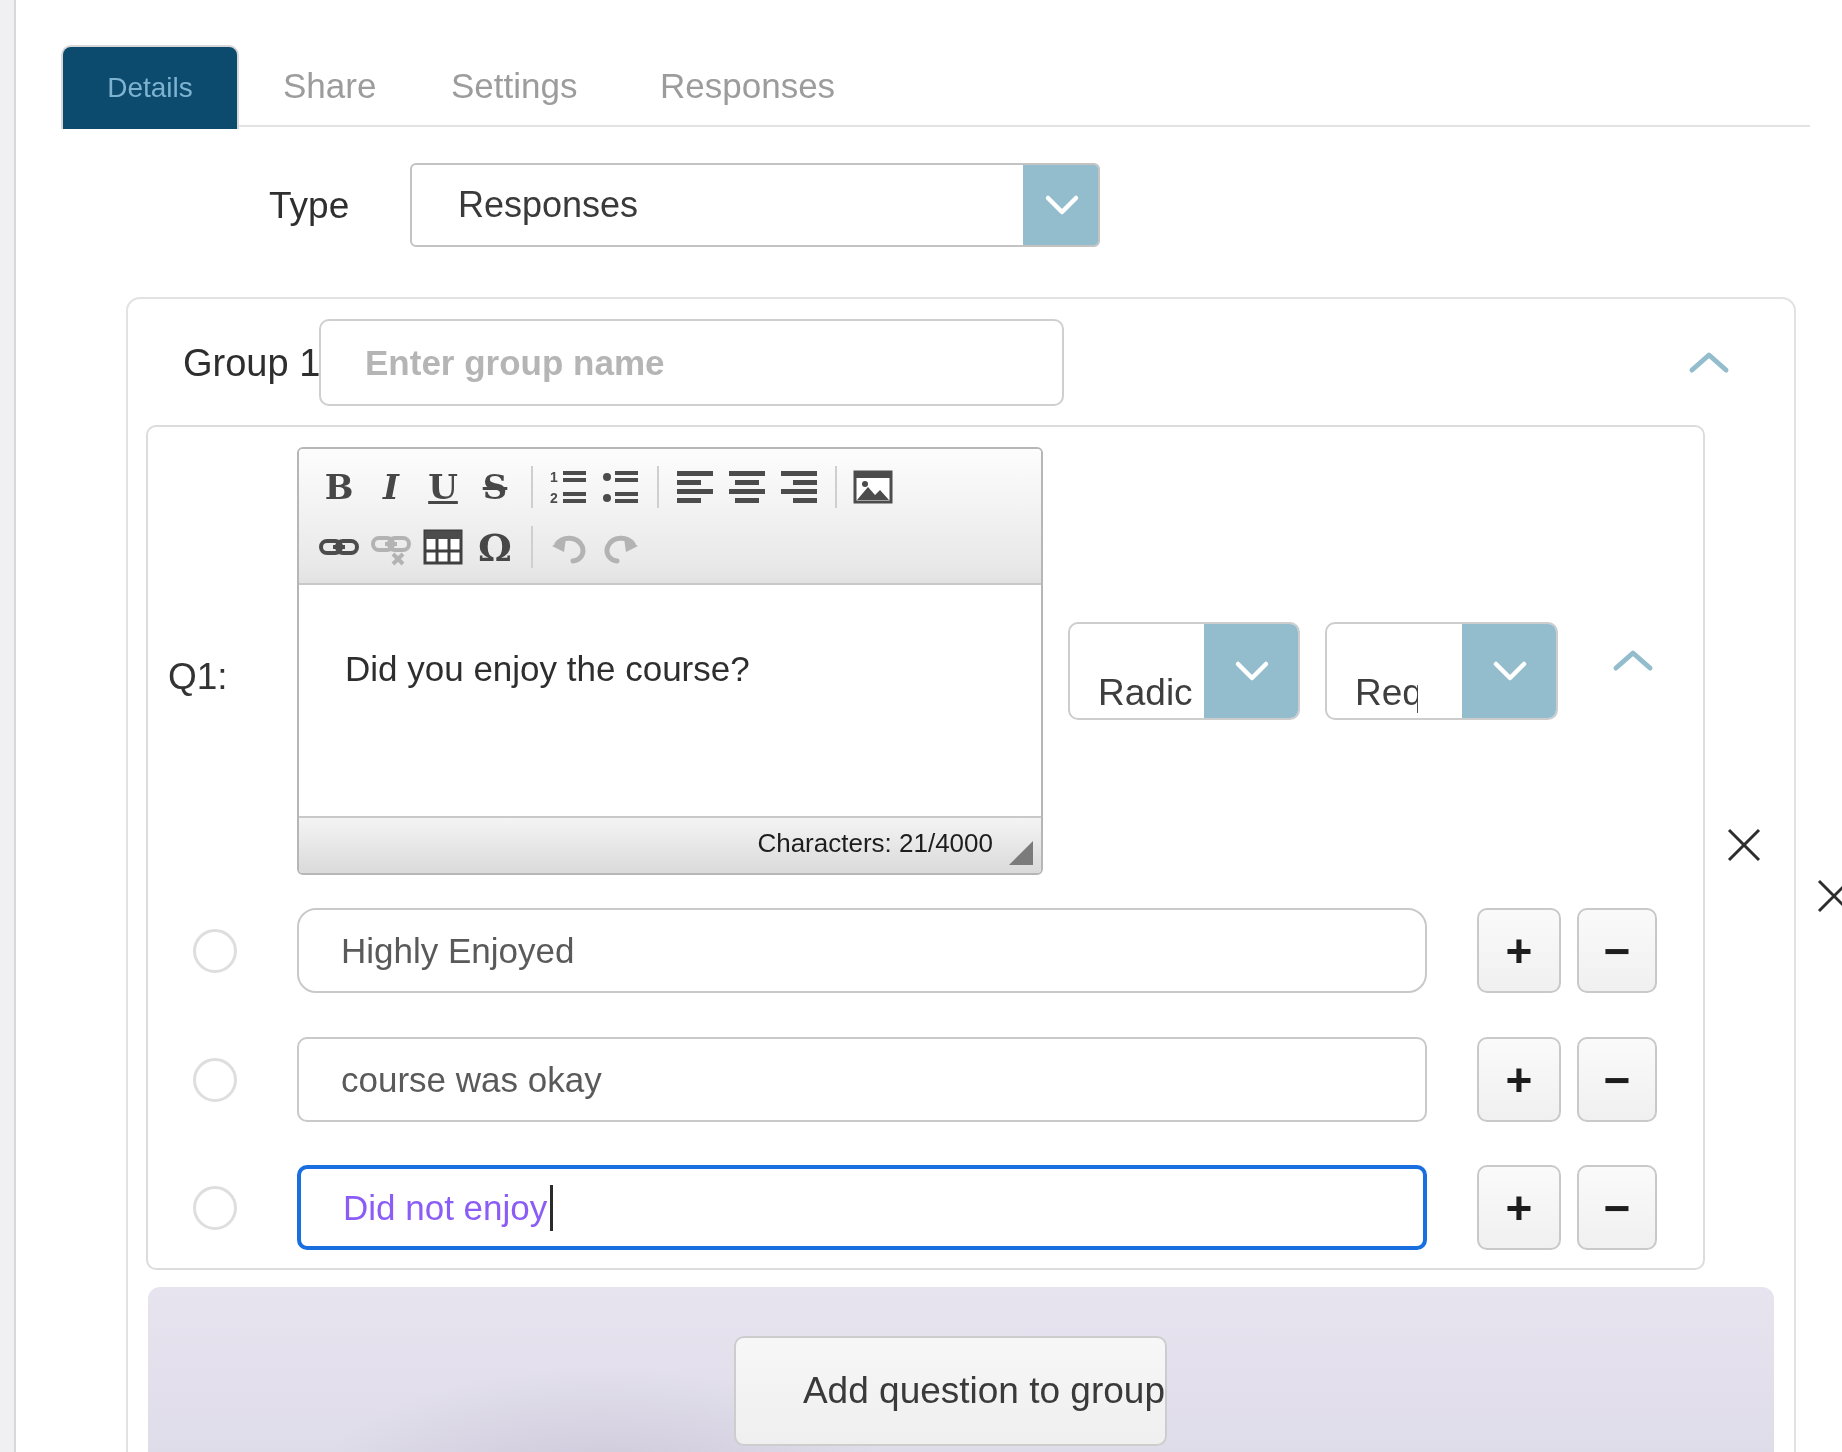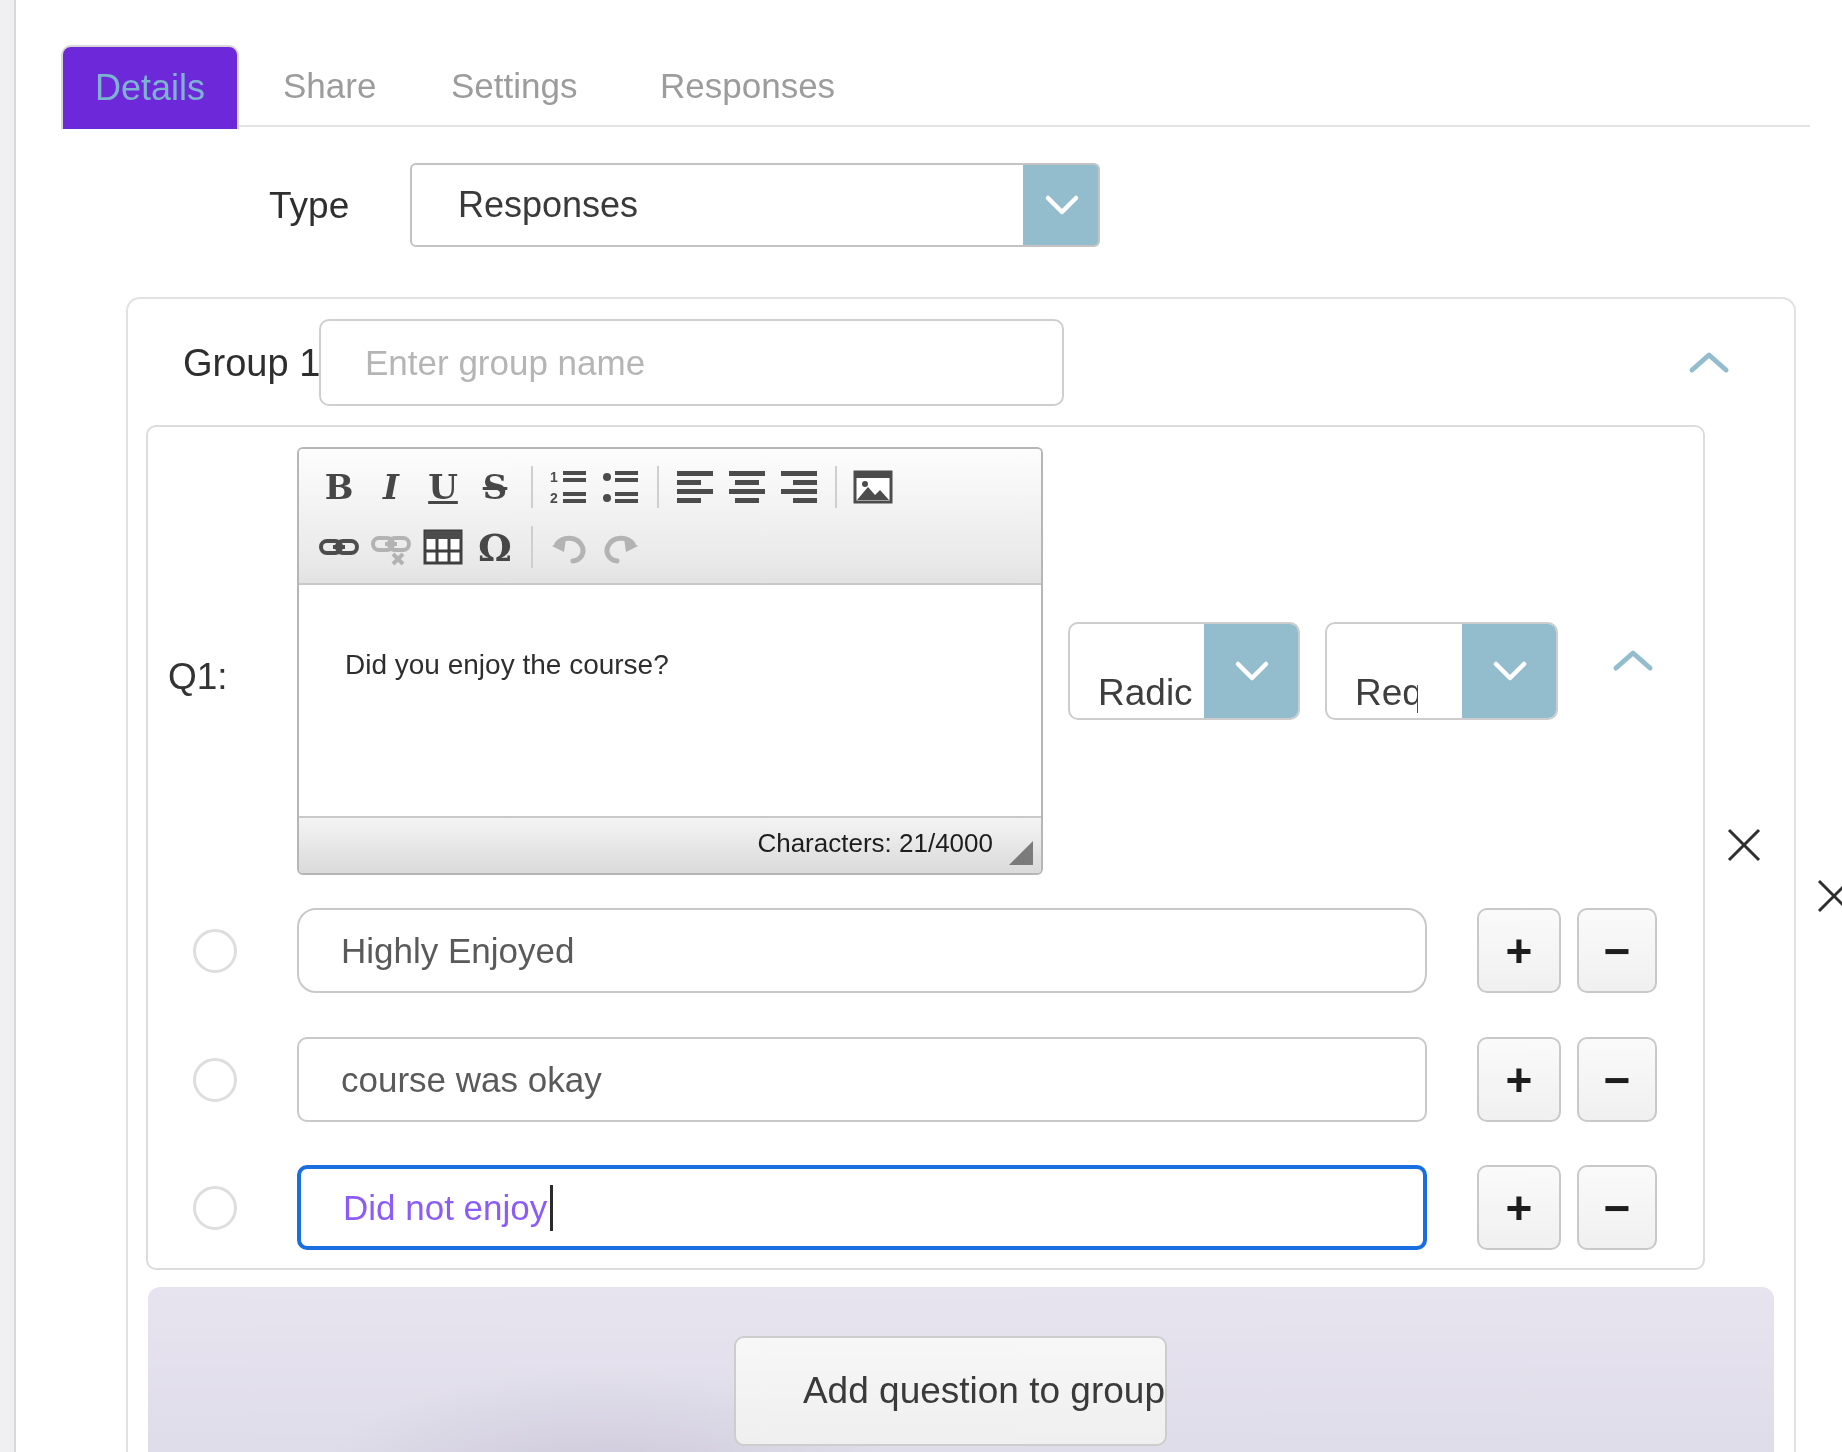--- a/index.html
+++ b/index.html
@@ -8,24 +8,24 @@
     position:relative; width:1842px; height:1452px; overflow:hidden;
     background:#fff; font-family:"Liberation Sans", sans-serif; color:#333;
   }
   .abs { position:absolute; }
 
   
   .gutter { left:0; top:0; width:16px; height:1452px; background:#f0f0f3; border-right:2px solid #d8d8db; }
 
   
   .tab-active {
-    left:61px; top:45px; width:178px; height:84px; background:#6d28d9;
+    left:61px; top:45px; width:178px; height:84px; background:#0c4a6e;
     border:2px solid #d8d8d8; border-bottom:none; border-radius:10px 10px 0 0;
     display:flex; align-items:center; justify-content:center;
-    font-size:36px; color:#7db3d0; z-index:3;
+    font-size:28px; color:#7db3d0; z-index:3;
   }
   .tab-underline { left:239px; top:125px; width:1571px; height:2px; background:#e3e3e3; z-index:1; }
   .tab-label { top:66px; font-size:35px; color:#9c9c9c; z-index:2; }
 
   
   .type-label { left:269px; top:185px; font-size:37px; color:#2f2f2f; }
   .select {
     background:#fff; border:2px solid #c3c3c3; border-radius:6px;
     display:flex; align-items:center; overflow:hidden;
   }
@@ -35,21 +35,21 @@
     display:flex; align-items:center; justify-content:center; flex:none;
   }
   .type-select { left:410px; top:163px; width:690px; height:84px; }
   .type-select .sel-addon { width:77px; }
 
   
   .group-card { left:126px; top:297px; width:1670px; height:1180px; border:2px solid #e2e2e5; border-radius:14px; background:#fff; }
   .group-title { left:183px; top:342px; font-size:38px; color:#2e2e2e; }
   .group-input {
     left:319px; top:319px; width:745px; height:87px; border:2px solid #cfcfcf; border-radius:10px;
-    font-family:"Liberation Sans",sans-serif; font-size:35px; color:#444; padding:0 30px 0 44px; outline:none;
+    font-family:"Liberation Sans",sans-serif; font-size:35px; color:#444; padding:0 30px 0 44px; outline:none;font-weight:bold;
   }
   .group-input::placeholder { color:#b5b5b5; opacity:1; }
 
   
   .q-card { left:146px; top:425px; width:1559px; height:845px; border:2px solid #dcdcde; border-radius:10px; background:#fff; }
   .q-label { left:168px; top:656px; font-size:37px; color:#333; }
 
   
   .editor { left:297px; top:447px; width:746px; height:428px; border:2px solid #b6b6b6; border-radius:6px; overflow:hidden; display:flex; flex-direction:column; background:#fff; }
   .toolbar {
@@ -61,21 +61,21 @@
   .tb-sep { width:2px; height:42px; background:#cfcfcf; margin:0 10px; }
   .glyph { font-family:"DejaVu Serif", serif; font-weight:bold; font-size:34px; color:#474747; }
   .glyph.i { font-style:italic; }
   .glyph.u { text-decoration:underline; }
   .glyph.s { text-decoration:line-through; }
   .ico { display:block; }
   .ico .ink { fill:#4c4c4c; }
   .ico .stk { stroke:#4c4c4c; fill:none; }
   .ico.disabled .ink { fill:#b3b3b3; }
   .ico.disabled .stk { stroke:#b3b3b3; }
-  .editor-body { flex:1; background:#fff; padding:64px 46px 0; font-size:28px; color:#2e2e2e; }
+  .editor-body { flex:1; background:#fff; padding:64px 46px 0; font-size:35px; color:#2e2e2e; }
   .editor-foot {
     height:57px; flex:none; background:linear-gradient(180deg,#f4f4f4,#dadada);
     border-top:2px solid #c9c9c9; position:relative;
   }
   .char-count { position:absolute; right:48px; top:10px; font-size:26px; color:#1d1d1d; }
   .resize-handle { position:absolute; right:8px; bottom:8px; width:0; height:0; border-left:24px solid transparent; border-bottom:24px solid #7b7b7b; }
 
   
   .q-type-select { left:1068px; top:622px; width:232px; height:98px; border-radius:10px; border-color:#cdcdcd; }
   .q-req-select  { left:1325px; top:622px; width:233px; height:98px; border-radius:10px; border-color:#cdcdcd;gap:44px; }

